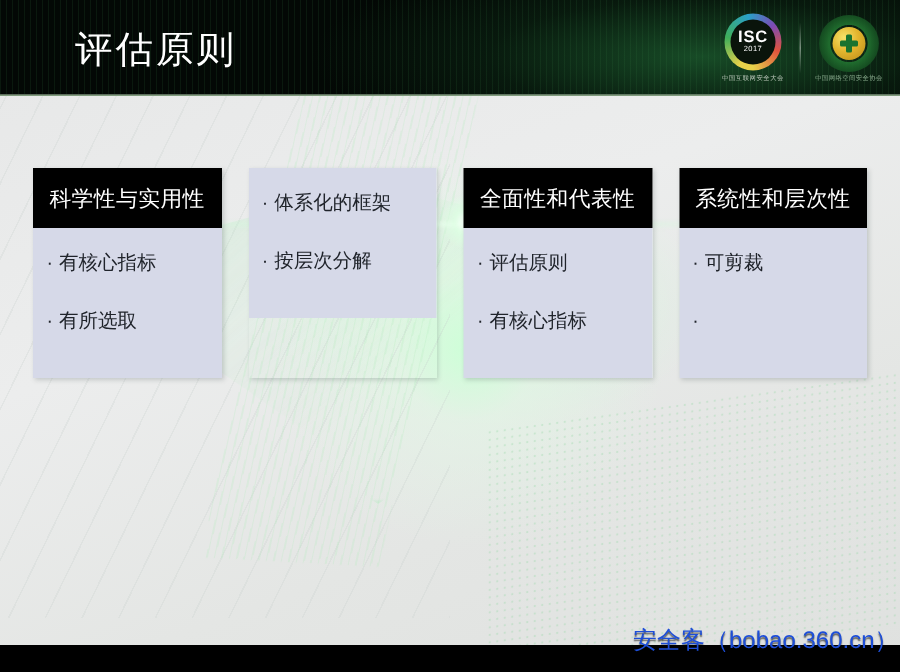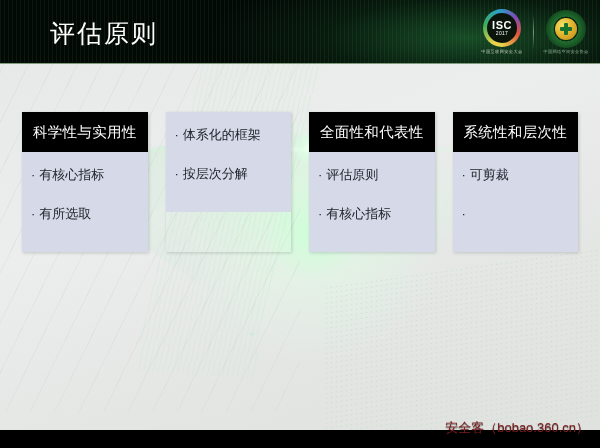--- a/index.html
+++ b/index.html
@@ -303,24 +303,24 @@
   .footer {
     position: absolute;
     left: 0;
     bottom: 0;
     width: 600px;
     height: 18px;
     background: #000000;
   }
   .watermark {
     position: absolute;
-    right: 11px;
+    right: 1px;
     bottom: 13px;
-    color: #7f1d1d;
-    font-size: 13px;
+    color: #1d4ed8;
+    font-size: 16px;
     line-height: 14px;
     white-space: nowrap;
     text-shadow: 0 1px 1px rgba(0,0,0,0.65);
   }
 </style>
 </head>
 <body>
 
 <div class="slide">
 

